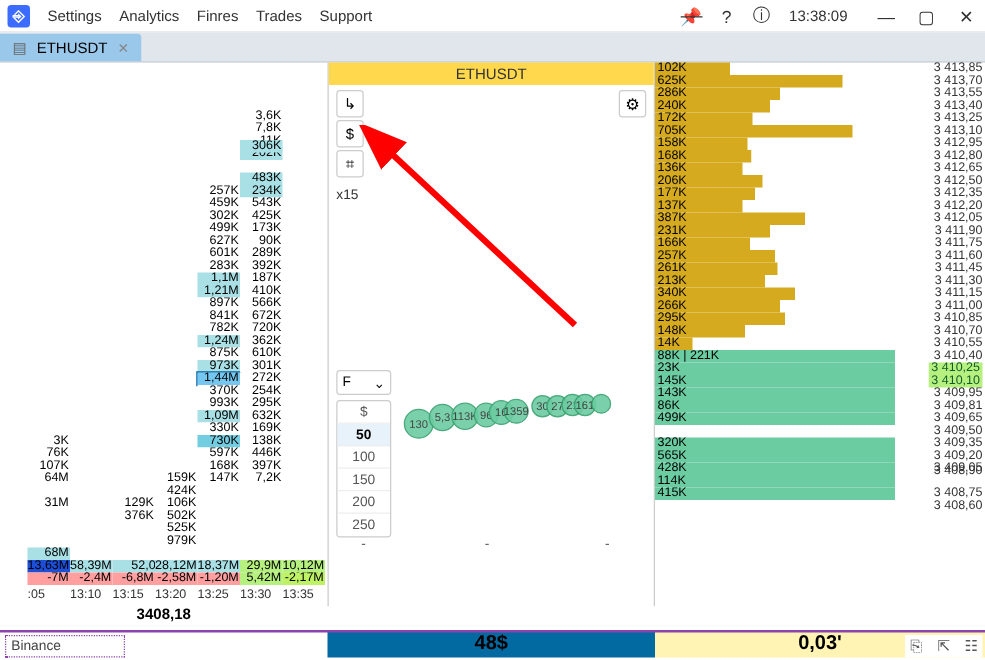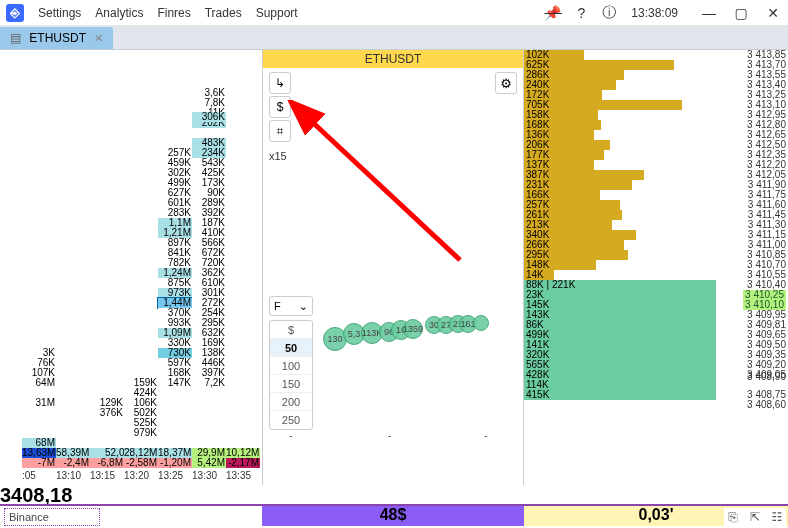--- a/index.html
+++ b/index.html
@@ -23,21 +23,21 @@
   
   .left-panel { position: absolute; left: 0; top: 0; width: 262px; height: 435px; }
   .left-panel .col { position: absolute; top: 0; width: 34px; height: 420px; }
   .lp-cell { position: absolute; right: 0; width: 34px; height: 10px; font-size: 10px; line-height: 10px; text-align: right; padding-right: 1px; color: #000; background: #fff; }
   .cyan { background: #a9e0e6; }
   .cyan2 { background: #73cde0; }
   .hl-box { background: #76c7f0; outline: 1px solid #0066aa; }
 
   .left-axis-times { position: absolute; left: 0; bottom: -6px; width: 262px; height: 12px; }
   .left-axis-times span { position: absolute; font-size: 10px; color: #333; }
-  .left-total { position: absolute; left: 0; bottom: -24px; width: 262px; font-size: 20px; font-weight: bold; }
+  .left-total { position: absolute; left: 0; bottom: -24px; width: 262px; text-align: center; font-size: 12px; font-weight: bold; }
 
   
   .mid-panel { position: absolute; left: 262px; top: 0; width: 262px; height: 435px; border-left: 1px solid #ccc; border-right: 1px solid #ccc; }
   .mid-header { height: 18px; background: #ffd84d; text-align: center; font-size: 12px; line-height: 18px; color: #333; }
   .gear { position: absolute; right: 6px; top: 22px; width: 22px; height: 22px; border: 1px solid #ccc; border-radius: 3px; display: flex; align-items: center; justify-content: center; background:#fff; font-size:13px;}
   .mid-tools-left { position: absolute; left: 6px; top: 22px; display: flex; flex-direction: column; gap: 2px; }
   .mid-tools-left .toolbtn { width: 22px; height: 22px; border: 1px solid #ccc; border-radius: 3px; display: flex; align-items: center; justify-content: center; font-size: 12px; background: #fff; }
   .x15 { position: absolute; left: 6px; top: 100px; font-size: 11px; color: #333; }
 
   .dropdown-f { position: absolute; left: 6px; top: 246px; width: 44px; height: 20px; border: 1px solid #ccc; border-radius: 3px; background:#fff; font-size:11px; display:flex;align-items:center;justify-content:space-between;padding:0 4px;}
@@ -50,21 +50,21 @@
   .bubbles { position:absolute; left:50px; top:270px; right:0; height:30px; }
   .bubble { position:absolute; border-radius:50%; background:#6bcba1; border:1px solid #38a06f; font-size:9px; display:flex;align-items:center;justify-content:center; opacity:0.9; color:#333;}
 
   
   .mid-bar { position:absolute; left:0; bottom:25px; height:18px; width:100%; }
   .mid-bar .half { position:absolute; top:0; height:18px; right:0; width:56%; background:#6bcba1; opacity:0.5;}
   .mid-bar .lbl { position:absolute; right:50%; font-size:10px; top:3px; transform:translateX(50%);}
   .mid-dashrow { position:absolute; bottom:44px; left:0; width:100%; height:12px; }
   .mid-dashrow span{ position:absolute; font-size:11px; color:#555;}
 
-  .mid-price { position:absolute; left:0; bottom:-24px; width:100%; text-align:center; font-size:16px; font-weight:bold; background:#8b5cf6; height:22px; line-height:22px;}
+  .mid-price { position:absolute; left:0; bottom:-24px; width:100%; text-align:center; font-size:16px; font-weight:bold; background:#0369a1; height:22px; line-height:22px;}
 
   
   .right-panel { position:absolute; left:524px; top:0; width:264px; height:435px; }
   .right-bars { position:absolute; left:0; top:0; width:192px; height:420px; }
   .rbar { position:absolute; left:0; height:10px; background:#d6aa1f; }
   .rbar.g { background:#6bcba1;padding-left:11px; }
   .rbar .t { position:absolute; left:2px; font-size:10px; line-height:10px; color:#000;}
   .r-prices { position:absolute; right:0; top:0; width:68px; height:420px; }
   .rp { position:absolute; right:2px; font-size:10px; line-height:10px; color:#333; text-align:right;}
   .rp.hl { background:#b6f07f; color:#125c2a; padding:0 2px; }
@@ -205,21 +205,21 @@
           <div class="lp-cell " style="top: 298px;">138K</div>
           <div class="lp-cell " style="top: 308px;">446K</div>
           <div class="lp-cell " style="top: 318px;">397K</div>
           <div class="lp-cell " style="top: 328px;">7,2K</div>
           <div class="lp-cell" style="top: 398px; background: rgb(182, 240, 127);">29,9M</div>
           <div class="lp-cell" style="top: 408px; background: rgb(182, 240, 127);">5,42M</div>
         </div>
         <div class="col" style="left: 226px;">
           <div class="lp-cell" style="top: 398px; background: rgb(182, 240, 127);">10,12M</div>
           <div class="lp-cell" style="top: 408px; background: rgb(182, 240, 127);">827K</div>
-          <div class="lp-cell" style="top: 408px; background: #be185d;">-2,17M</div>
+          <div class="lp-cell" style="top: 408px; background: #bef264;">-2,17M</div>
         </div>
       </div>
     <div class="left-axis-times" id="lp-times" style="top: 420px;">
         <span style="left: 22px;">:05</span>
         <span style="left: 56px;">13:10</span>
         <span style="left: 90px;">13:15</span>
         <span style="left: 124px;">13:20</span>
         <span style="left: 158px;">13:25</span>
         <span style="left: 192px;">13:30</span>
         <span style="left: 226px;">13:35</span>
@@ -306,21 +306,21 @@
         </div>
         <div class="rbar" style="top: 100px; width: 80px;">
           <span class="t">177K</span>
         </div>
         <div class="rbar" style="top: 110px; width: 70px;">
           <span class="t">137K</span>
         </div>
         <div class="rbar" style="top: 120px; width: 120px;">
           <span class="t">387K</span>
         </div>
-        <div class="rbar" style="top: 130px; width: 108px;">
+        <div class="rbar" style="top: 130px; width: 92px;">
           <span class="t">231K</span>
         </div>
         <div class="rbar" style="top: 140px; width: 76px;">
           <span class="t">166K</span>
         </div>
         <div class="rbar" style="top: 150px; width: 96px;">
           <span class="t">257K</span>
         </div>
         <div class="rbar" style="top: 160px; width: 98px;">
           <span class="t">261K</span>
@@ -353,23 +353,20 @@
           <span class="t">145K</span>
         </div>
         <div class="rbar g" style="top: 260px; width: 192px;">
           <span class="t">143K</span>
         </div>
         <div class="rbar g" style="top: 270px; width: 192px;">
           <span class="t">86K</span>
         </div>
         <div class="rbar g" style="top: 280px; width: 192px;">
           <span class="t">499K</span>
-        </div>
-        <div class="rbar g" style="top: 290px; width: 192px;">
-          <span class="t">141K</span>
         </div>
         <div class="rbar g" style="top: 300px; width: 192px;">
           <span class="t">320K</span>
         </div>
         <div class="rbar g" style="top: 310px; width: 192px;">
           <span class="t">565K</span>
         </div>
         <div class="rbar g" style="top: 320px; width: 192px;">
           <span class="t">428K</span>
         </div>

